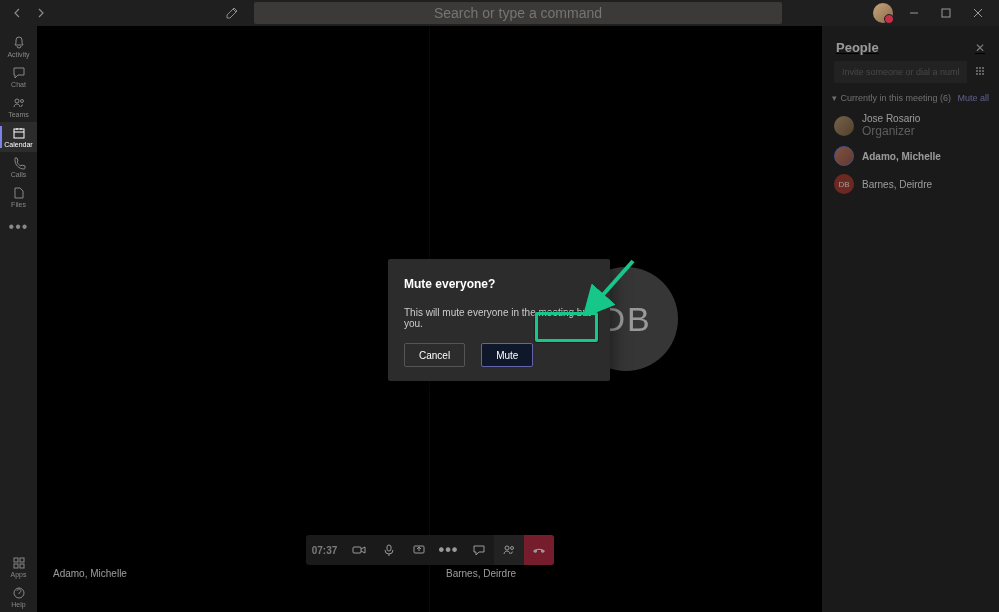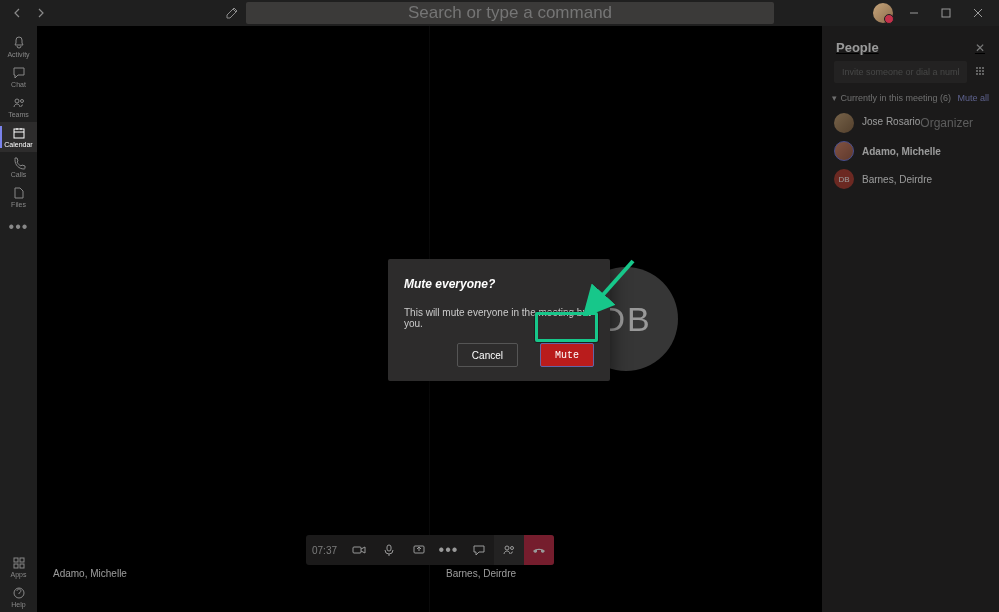--- a/index.html
+++ b/index.html
@@ -3,21 +3,21 @@
 <meta charset="utf-8">
 <style>
 * { margin:0; padding:0; box-sizing:border-box; font-family:"Segoe UI",Arial,sans-serif; }
 body { width:999px; height:612px; background:#1f1f1f; overflow:hidden; position:relative; }
 
 
 .titlebar { height:26px; background:#1f1f1f; display:flex; align-items:center; padding:0 4px; }
 .nav-arrows { display:flex; gap:2px; margin-left:4px; }
 .nav-icn { width:20px; height:20px; display:flex; align-items:center; justify-content:center; color:#8a8a8a; cursor:pointer; }
 .compose-icn { width:24px; height:24px; color:#8a8a8a; margin-left:auto; display:flex; align-items:center; justify-content:center; }
-.search { margin-left:2px; height:22px; width:528px; background:#3b3a39; border:none; color:#ccc; font-size:17px; text-align:center; border-radius:2px; }
+.search { margin-left:10px; height:22px; width:528px; background:#3b3a39; border:none; color:#ccc; font-size:14px; text-align:center; border-radius:2px; }
 .tb-right { margin-left:auto; display:flex; align-items:center; gap:10px; padding-right:6px; }
 .avatar-sm { width:20px; height:20px; border-radius:50%; background:linear-gradient(135deg,#c6a57b,#8a6a4a); position:relative; }
 .avatar-sm::after { content:""; position:absolute; right:-1px; bottom:-1px; width:8px; height:8px; background:#c4314b; border:1px solid #1f1f1f; border-radius:50%; }
 .win-btn { width:22px; height:22px; color:#9a9a9a; display:flex; align-items:center; justify-content:center; }
 
 
 .rail { position:absolute; left:0; top:26px; width:37px; height:calc(100% - 26px); background:#1f1f1f; display:flex; flex-direction:column; align-items:center; padding-top:6px; }
 .rail-item { width:37px; height:30px; display:flex; flex-direction:column; align-items:center; justify-content:center; color:#888; gap:1px; cursor:pointer; position:relative; }
 .rail-item.active { background:#2d2c2c; color:#fff; }
 .rail-item.active::before { content:""; position:absolute; left:0; top:4px; bottom:4px; width:2px; background:#7b83eb; }
@@ -26,21 +26,21 @@
 .more-dots { letter-spacing:1px; }
 
 
 .meeting { position:absolute; left:37px; top:26px; width:785px; height:calc(100% - 26px); background:#000; display:flex; }
 .tile { flex:1; position:relative; display:flex; align-items:center; justify-content:center; }
 .tile + .tile { border-left:1px solid #111; }
 .big-avatar { width:104px; height:104px; border-radius:50%; background:#5a5a5a; color:#fff; font-size:34px; font-weight:400; display:flex; align-items:center; justify-content:center; letter-spacing:2px; }
 .tile-name { position:absolute; left:16px; bottom:33px; color:#fff; font-size:10px; }
 
 
-.meet-toolbar { position:absolute; left:50%; transform:translateX(-50%); bottom:47px; height:30px; background:#2d2c2c; border-radius:3px; display:flex; align-items:center; }
+.meet-toolbar { position:absolute; left:50%; transform:translateX(-50%); bottom:47px; height:30px; background:#2d2c2c; border-radius:3px; display:flex; align-items:center;font-weight:bold; }
 .mt-seg { height:30px; display:flex; align-items:center; justify-content:center; color:#fff; }
 .mt-time { width:38px; font-size:10px; color:#ccc; }
 .mt-btn { width:30px; cursor:pointer; }
 .mt-people { background:#3b3a39; }
 .mt-hangup { width:30px; background:#c4314b; border-radius:0 3px 3px 0; }
 
 
 .people { position:absolute; right:0; top:26px; width:177px; height:calc(100% - 26px); background:#2d2c2c; display:flex; flex-direction:column; }
 .people-hdr { padding:14px 14px 6px; display:flex; align-items:center;text-decoration:underline; }
 .people-hdr h3 { color:#fff; font-size:13px; font-weight:600; flex:1; }
@@ -50,33 +50,33 @@
 .invite-dial { width:18px; height:22px; color:#ccc; display:flex; align-items:center; justify-content:center; }
 .section-row { display:flex; align-items:center; padding:6px 10px; color:#b8b8b8; font-size:9px; }
 .section-row .chev { margin-right:4px; }
 .section-row .spacer { flex:1; }
 .mute-all { color:#9aa0e8; cursor:pointer; font-size:9px; }
 .part { display:flex; align-items:center; gap:8px; padding:4px 12px; }
 .part-av { width:20px; height:20px; border-radius:50%; display:flex; align-items:center; justify-content:center; font-size:8px; color:#fff; }
 .av1 { background:linear-gradient(135deg,#c6a57b,#8a6a4a); }
 .av2 { background:linear-gradient(135deg,#d88a6e,#a0604a); border:1px solid #7b83eb; }
 .av3 { background:#b4453a; }
-.part-txt { display:flex; flex-direction:row; }
+.part-txt { display:flex; flex-direction:column; }
 .part-name { color:#fff; font-size:10px; }
 .part-name.bold { font-weight:600; }
 .part-sub { color:#9a9a9a; font-size:12px; }
 
 
 .overlay { position:absolute; left:37px; top:26px; right:0; bottom:0; background:rgba(0,0,0,0.4); }
 .modal { position:absolute; left:388px; top:259px; width:222px; background:#2d2c2c; padding:18px 16px 14px; border-radius:2px; box-shadow:0 4px 20px rgba(0,0,0,.6); }
-.modal h4 { color:#fff; font-size:12px; font-weight:600; margin-bottom:8px;font-style:italic; }
+.modal h4 { color:#fff; font-size:12px; font-weight:600; margin-bottom:8px; }
 .modal p { color:#ccc; font-size:10px; margin-bottom:14px;margin-top:16px; }
-.modal-btns { display:flex; justify-content:flex-end; gap:22px; }
+.modal-btns { display:flex; gap:16px; }
 .btn { height:24px; padding:0 14px; font-size:10px; border-radius:2px; cursor:pointer; border:1px solid #555; background:transparent; color:#fff; }
-.btn-primary { background:#b91c1c; border-color:#6264a7;font-family:Liberation Mono, monospace; }
+.btn-primary { background:#0f172a; border-color:#6264a7; }
 
 
 .highlight-box { position:absolute; border:3px solid #17c78a; border-radius:2px; pointer-events:none; box-shadow:0 0 0 1px rgba(0,0,0,.3); }
 .arrow-ann { position:absolute; pointer-events:none; }
 
 svg { display:block; }
 </style>
 </head>
 <body>
 

